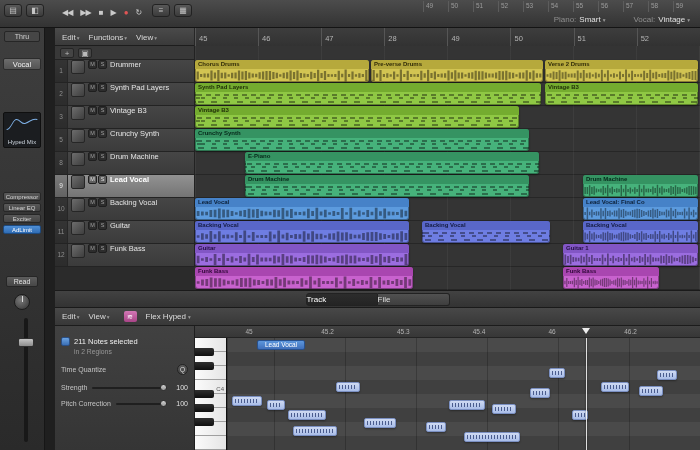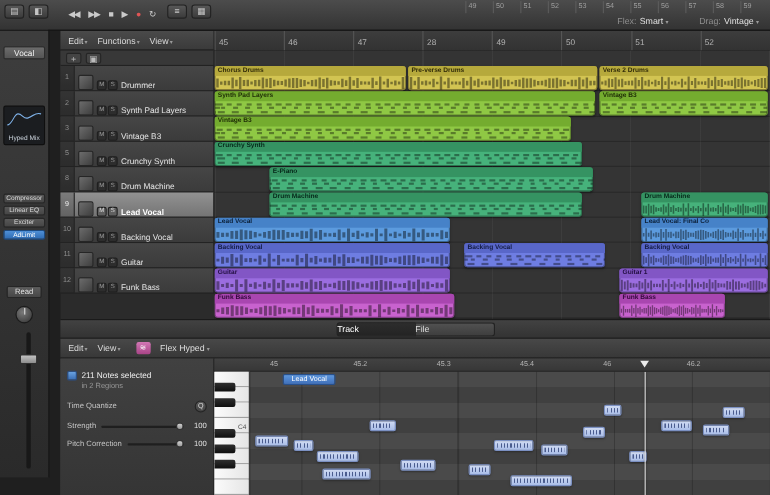--- a/index.html
+++ b/index.html
@@ -14,21 +14,21 @@
 .t-btn{font-size:8px;color:#cacaca;letter-spacing:-1px;cursor:default}
 .t-btn.rec{color:#e05555}
 #top-ruler{position:absolute;right:2px;top:1px;display:flex;height:11px}
 .tr-num{width:25px;font-size:6.5px;color:#9c9c9c;border-left:1px solid #5c5c5c;padding:1px 0 0 2px}
 #snapdrag{position:absolute;right:10px;top:15px;display:flex;gap:28px;font-size:8px;align-items:center}
 .sd-label{color:#8f8f8f;margin-right:3px}
 .sd-value{color:#e0e0e0}
 .sd-arrow{color:#9a9a9a;font-size:5.5px;margin-left:2px}
 
 
-#inspector{position:absolute;left:0;top:12px;width:45px;height:422px;background:linear-gradient(180deg,#3e3e3e,#2a2a2a);border-right:1px solid #161616;z-index:20}
+#inspector{position:absolute;left:0;top:28px;width:45px;height:422px;background:linear-gradient(180deg,#3e3e3e,#2a2a2a);border-right:1px solid #161616;z-index:20}
 .thru{position:absolute;left:4px;right:4px;top:3px;height:11px;background:#464646;border:1px solid #262626;border-radius:2px;font-size:7px;line-height:10px;text-align:center;color:#d0d0d0}
 .vocal{position:absolute;left:3px;right:3px;top:30px;height:12px;background:linear-gradient(#6c6c6c,#545454);border:1px solid #2c2c2c;border-radius:2px;font-size:7.5px;line-height:11px;text-align:center;color:#f2f2f2}
 .eqbox{position:absolute;left:3px;right:3px;top:84px;height:36px;background:#1b1d20;border:1px solid #0f0f0f;border-radius:2px}
 .eqbox svg{position:absolute;left:2px;top:2px;width:calc(100% - 4px);height:20px}
 .eqlabel{position:absolute;left:0;right:0;bottom:2px;text-align:center;font-size:6px;color:#ccd4dd}
 #plugin-slots{position:absolute;left:3px;right:3px;top:164px}
 .slot{height:9px;margin-bottom:2px;background:linear-gradient(#585858,#454545);border:1px solid #272727;border-radius:2px;font-size:6px;line-height:8px;text-align:center;color:#d8d8d8;overflow:hidden}
 .slot.hl{background:linear-gradient(#4f8fd6,#2f6cb4);color:#fff;border-color:#1d4a80}
 .readbtn{position:absolute;left:6px;right:6px;top:248px;height:11px;background:linear-gradient(#5d5d5d,#474747);border:1px solid #262626;border-radius:2px;font-size:7px;line-height:10px;text-align:center;color:#e2e2e2}
 .panknob{position:absolute;left:50%;transform:translateX(-50%);top:266px;width:16px;height:16px;border-radius:50%;background:radial-gradient(circle at 40% 35%,#7a7a7a,#313131);border:1px solid #1b1b1b}
@@ -40,21 +40,21 @@
 #main{position:absolute;left:55px;top:28px;width:645px;height:422px;background:#2b2b2b}
 #arr-menubar{position:absolute;left:0;top:0;width:100%;height:18px;background:linear-gradient(#4a4a4a,#3a3a3a);border-bottom:1px solid #1d1d1d}
 #arr-menus{position:absolute;left:0;top:0;width:140px;height:18px;display:flex;align-items:center;gap:9px;padding-left:7px;border-right:1px solid #262626}
 .menu{font-size:8px;color:#dadada;white-space:nowrap}
 .menu .sd-arrow{font-size:5.5px;margin-left:1px}
 #arr-ruler{position:absolute;left:140px;top:0;width:505px;height:18px;background:linear-gradient(#3d3d3d,#323232);display:flex;overflow:hidden}
 .bar-cell{width:63.1px;flex:none;border-left:1px solid #565656;font-size:7.5px;color:#b4b4b4;padding:6px 0 0 3px}
 #hdr-toolbar{position:absolute;left:0;top:18px;width:140px;height:14px;background:#383838;border-bottom:1px solid #222;border-right:1px solid #222;display:flex;align-items:center;gap:4px;padding-left:5px}
 .ht-btn{font-size:8px;color:#bbb;width:14px;height:10px;line-height:9px;text-align:center;background:#444;border:1px solid #252525;border-radius:2px}
 #track-list{position:absolute;left:0;top:32px;width:140px}
-.track{height:23px;display:flex;align-items:flex-end;background:linear-gradient(#464646,#3b3b3b);border-bottom:1px solid #232323;border-right:1px solid #222}
+.track{height:23px;display:flex;align-items:flex-start;background:linear-gradient(#464646,#3b3b3b);border-bottom:1px solid #232323;border-right:1px solid #222}
 .track.selected{background:linear-gradient(#929292,#747474)}
 .tnum{width:13px;flex:none;font-size:6.5px;color:#8d8d8d;text-align:center;align-self:stretch;line-height:22px;background:rgba(0,0,0,.25);border-right:1px solid #262626}
 .track.selected .tnum{color:#ececec;background:rgba(0,0,0,.15)}
 .ticon{width:14px;height:14px;flex:none;margin:0 3px;border-radius:2px;background:linear-gradient(135deg,#6d6d6d,#3e3e3e);border:1px solid #262626}
 .ms{display:flex;gap:1px;flex:none;margin-right:3px}
 .ms span{display:block;width:9px;height:9px;border-radius:2px;background:#2d2d2d;border:1px solid #1f1f1f;color:#a0a0a0;font-size:5.5px;line-height:7px;text-align:center}
 .track.selected .ms span{background:#5f5f5f;color:#e0e0e0}
 .tname{font-size:7.5px;color:#e4e4e4;white-space:nowrap;overflow:hidden}
 .track.selected .tname{color:#fff;font-weight:bold}
 #region-area{position:absolute;left:140px;top:18px;width:505px;height:244px;overflow:hidden;background-image:repeating-linear-gradient(90deg,rgba(255,255,255,.045) 0 1px,transparent 1px 63px),repeating-linear-gradient(180deg,#343434 0 22px,#262626 22px 23px);background-position:0 0,0 14px}
@@ -135,24 +135,24 @@
       <span class="tr-num">53</span>
       <span class="tr-num">54</span>
       <span class="tr-num">55</span>
       <span class="tr-num">56</span>
       <span class="tr-num">57</span>
       <span class="tr-num">58</span>
       <span class="tr-num">59</span>
     </div>
   <div id="snapdrag">
     <span>
-      <span class="sd-label">Flex:</span><span class="sd-value">Smart</span><span class="sd-arrow">▾</span>
+      <span class="sd-label">Piano:</span><span class="sd-value">Smart</span><span class="sd-arrow">▾</span>
     </span>
     <span>
-      <span class="sd-label">Drag:</span><span class="sd-value">Vintage</span><span class="sd-arrow">▾</span>
+      <span class="sd-label">Vocal:</span><span class="sd-value">Vintage</span><span class="sd-arrow">▾</span>
     </span>
   </div>
 </div>
 
 <div id="inspector">
   <div class="thru">Thru</div>
   <div class="vocal">Vocal</div>
   <div class="eqbox">
     <svg viewBox="0 0 49 22" preserveAspectRatio="none">
       <path d="M1,16 C8,16 10,5 16,5 C22,5 24,11 30,9 C38,7 40,3 48,5" stroke="#7fb2e8" stroke-width="1.2" fill="none"></path>

